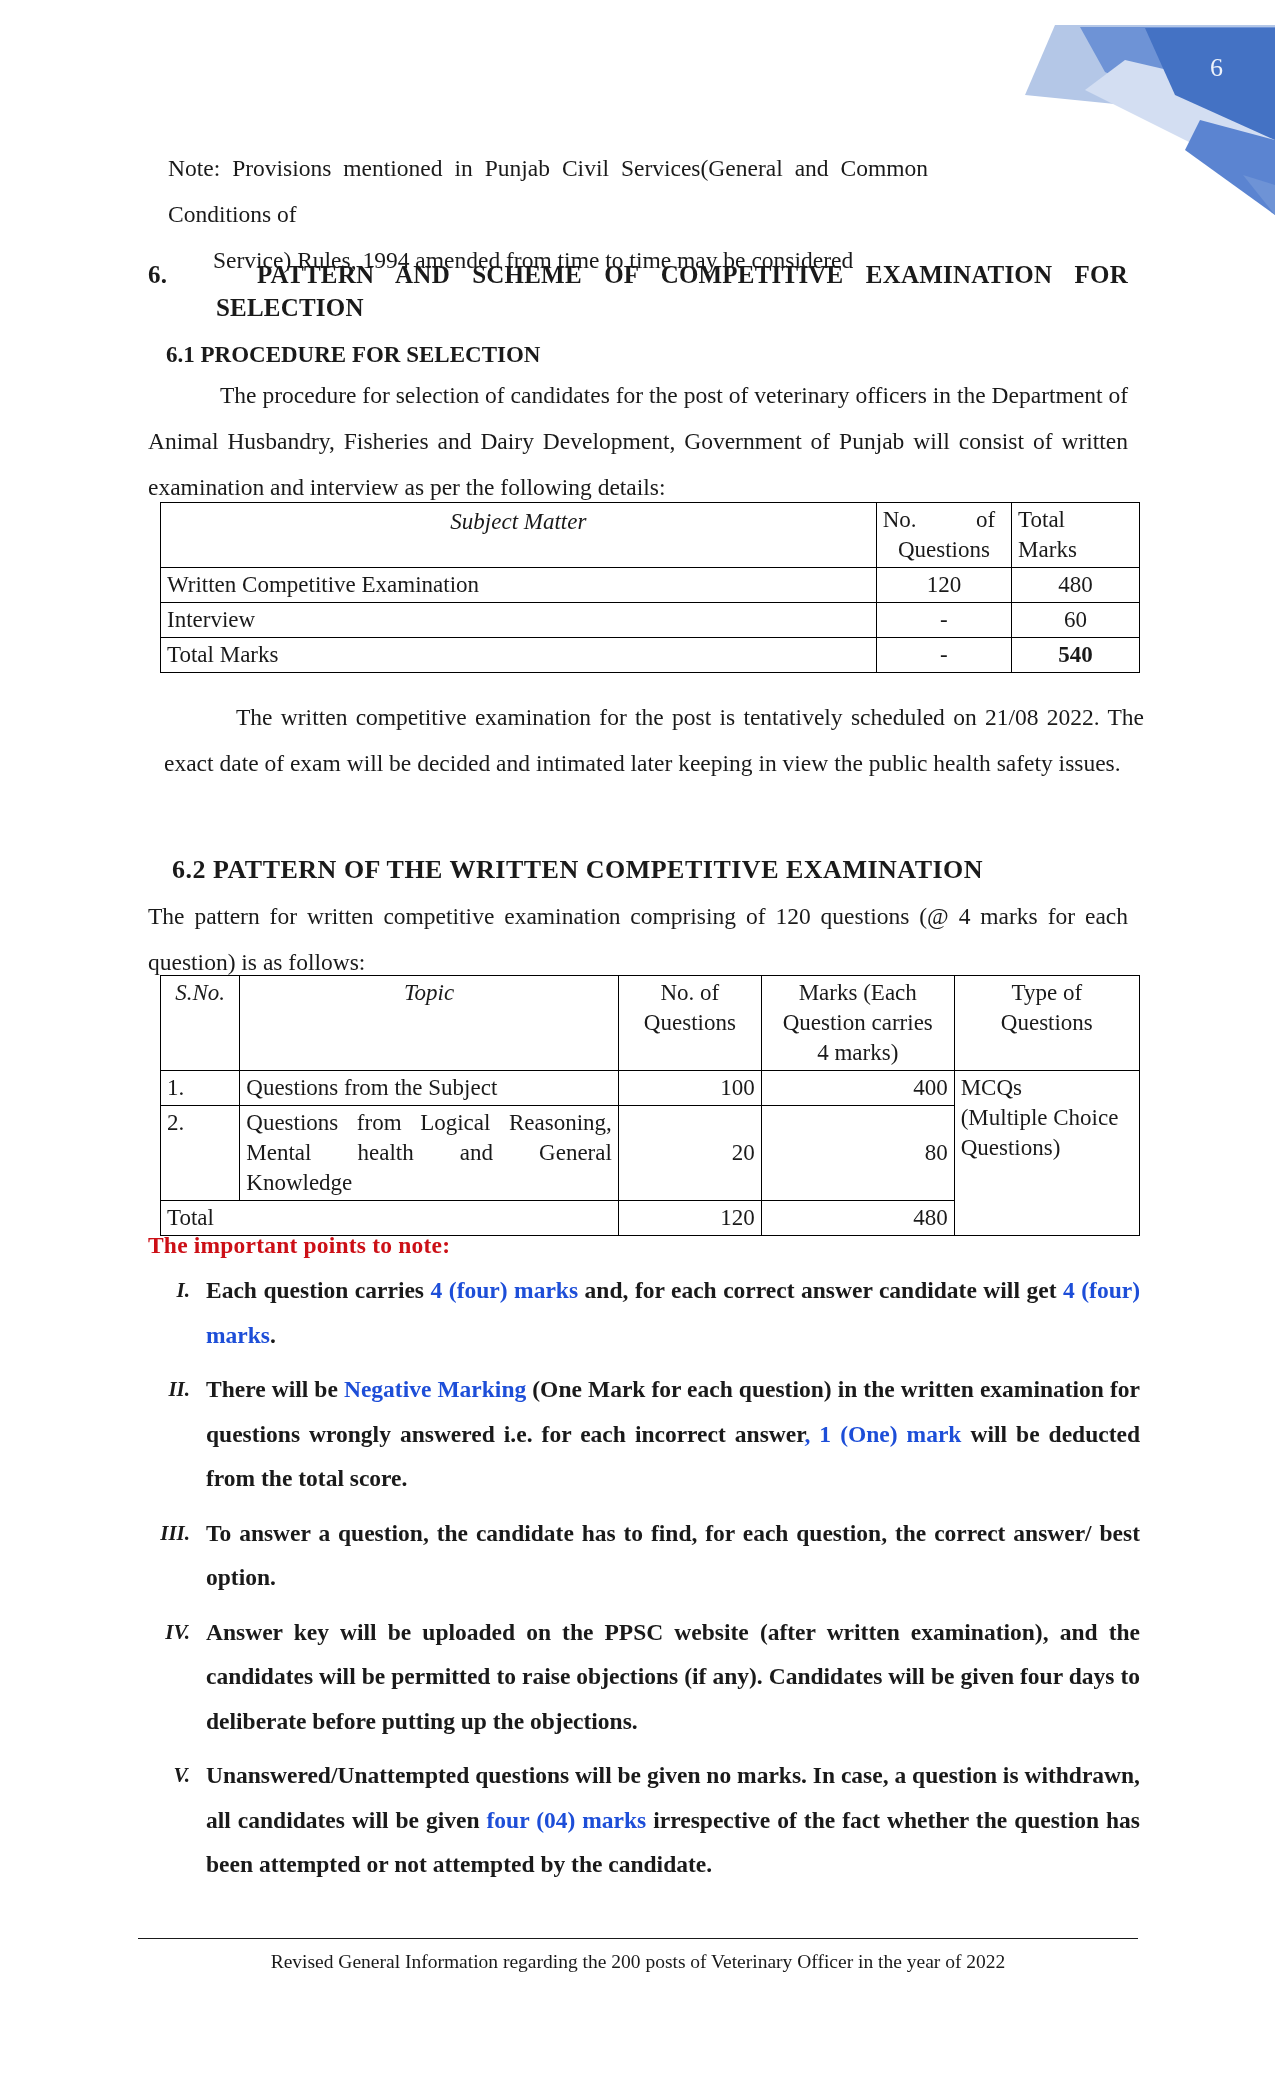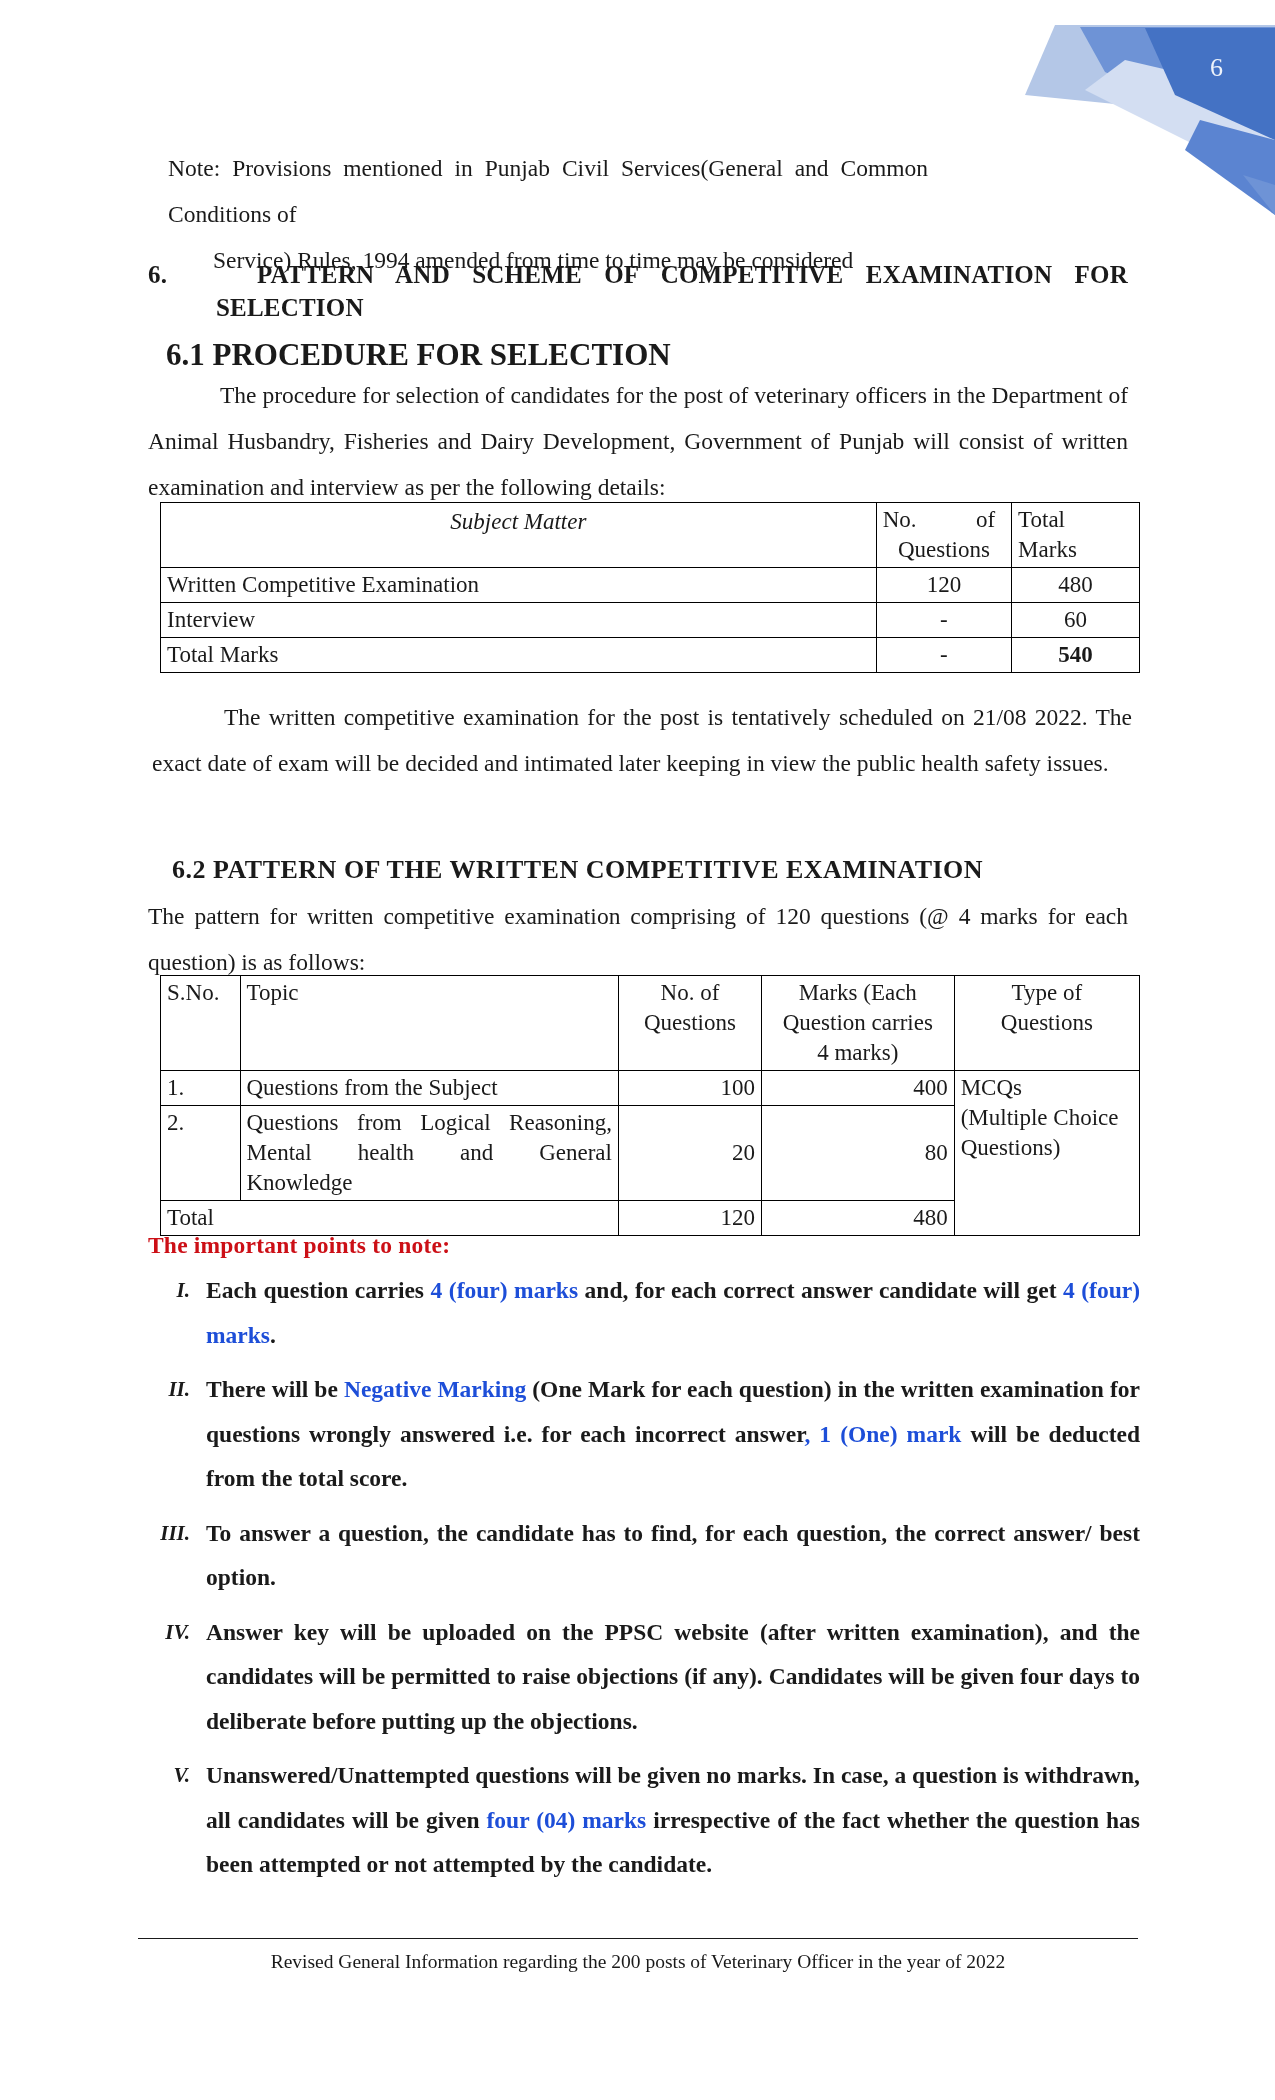--- a/index.html
+++ b/index.html
@@ -65,37 +65,37 @@
   .h1-text .just {
     display: block;
     text-align: justify;
     text-align-last: justify;
     margin-left: 41px;
   }
 
   .h2 {
     position: absolute;
     font-weight: bold;
-    font-size: 31px;
+    font-size: 23px;
     line-height: 30px;
   }
   .h2-a { left: 166px; top: 340px; }
   .h2-b { left: 172px; top: 855px; letter-spacing: .5px; font-size: 26px; }
 
   .para {
     position: absolute;
     font-size: 23.5px;
     line-height: 46px;
     text-align: justify;
     text-justify: inter-word;
   }
   .para .ind { display: block; text-indent: 72px; }
 
   .p-proc { left: 148px; top: 372px; width: 980px; }
-  .p-sched { left: 152px; top: 694px; width: 980px; }
+  .p-sched { left: 164px; top: 694px; width: 980px; }
   .p-pattern { left: 148px; top: 893px; width: 980px; }
 
   
   table {
     border-collapse: collapse;
     font-size: 23px;
     color: #1a1a1a;
   }
   table td, table th {
     border: 1.6px solid #000000;
@@ -124,21 +124,21 @@
   .t1-bold { font-weight: bold; }
 
   .tbl2 {
     position: absolute;
     left: 160px;
     top: 975px;
     width: 980px;
   }
   .tbl2 td { line-height: 30px; }
   .t2-head td { text-align: center; vertical-align: top; }
-  .t2-head td.left { text-align: left; }
+  .t2-head td.left { text-align: center; font-style: italic; }
   .t2-c1 { width: 68px; }
   .t2-c2 { width: 393px; }
   .t2-c3 { width: 134px; }
   .t2-c4 { width: 190px; }
   .t2-c5 { width: 180px; }
   .t2-num { text-align: right; vertical-align: middle; }
   .t2-just {
     text-align: justify;
     text-justify: inter-word;
   }

